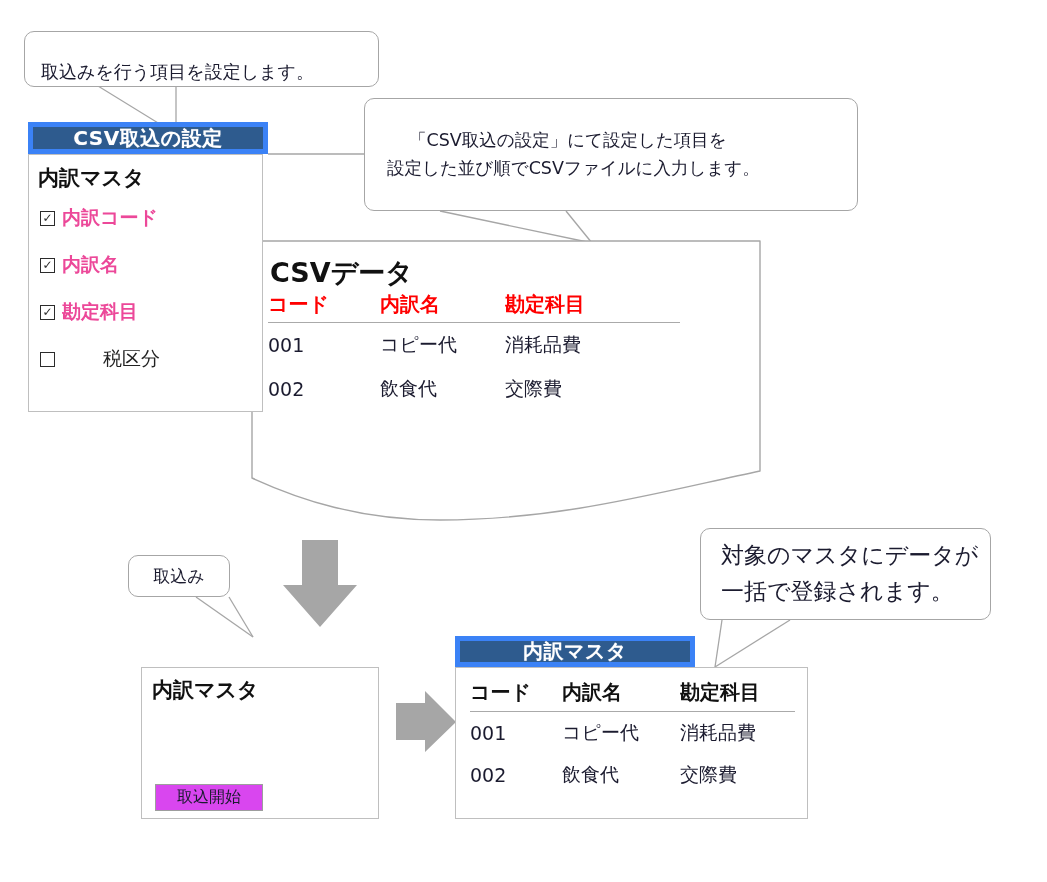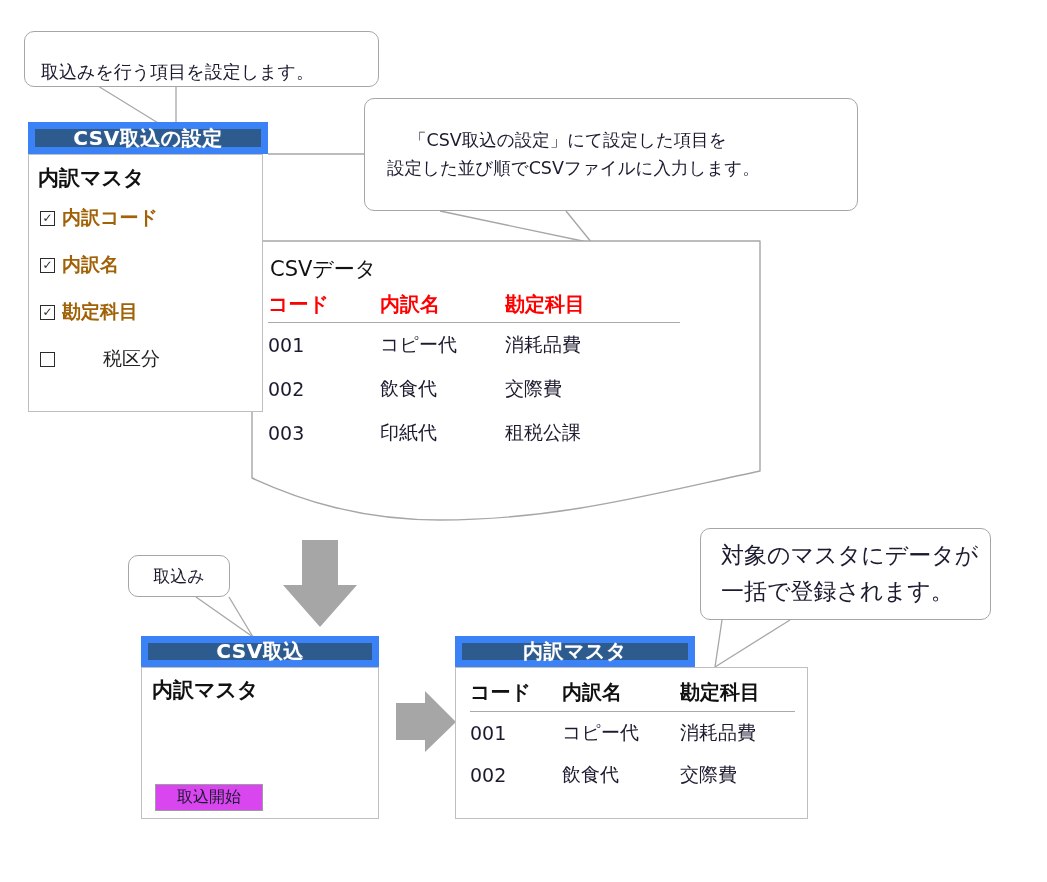--- a/index.html
+++ b/index.html
@@ -46,21 +46,21 @@
   #bubble-import{left:128px;top:555px;width:102px;height:42px;padding:0 20px;align-items:center;}
   #bubble-import .line{font-size:17px;}
 
   #bubble-registered{left:700px;top:528px;width:291px;height:92px;padding:0 20px;}
   #bubble-registered .line{font-size:23px;}
 
   
   .panel-title{
     position:absolute;box-sizing:border-box;
     background:#2e5b8e;
-    border:7px solid #3b82f6;
+    border:5px solid #3b82f6;
     color:#ffffff;
     font-weight:bold;
     display:flex;align-items:center;justify-content:center;
     letter-spacing:.5px;
     text-shadow:0 0 1px rgba(255,255,255,.35);
     z-index:5;
     font-family:"DejaVu Sans","Liberation Sans",sans-serif;
   }
   .panel-body{
     position:absolute;box-sizing:border-box;
@@ -79,28 +79,28 @@
   .check-row{
     position:absolute;left:40px;display:flex;align-items:center;gap:7px;z-index:5;
     font-family:"DejaVu Sans","Liberation Sans",sans-serif;
   }
   .check-row .box{
     width:15px;height:15px;border:1.4px solid #2b2b2b;box-sizing:border-box;
     display:flex;align-items:center;justify-content:center;
     font-size:12px;line-height:1;color:#2b2b2b;background:#fff;
   }
   .check-row .lbl{font-size:19px;font-weight:bold;}
-  .check-row.on .lbl{color:#a16207;}
+  .check-row.on .lbl{color:#ec4899;}
   .check-row.off .lbl{color:#222222;font-weight:normal;}
 
   
   #csvdoc-wrap{position:absolute;left:252px;top:241px;width:508px;height:288px;z-index:7;}
   #csvdoc-content{position:absolute;left:0;top:0;width:508px;height:288px;}
   #csvdoc-title{
-    position:absolute;left:18px;top:14px;font-size:21px;font-weight:normal;color:#111;
+    position:absolute;left:18px;top:14px;font-size:27px;font-weight:bold;color:#111;
     font-family:"DejaVu Sans","Liberation Sans",sans-serif;
   }
   .dtable{position:absolute;left:16px;top:48px;border-collapse:collapse;
     font-family:"DejaVu Sans","Liberation Sans",sans-serif;}
   .dtable th{
     text-align:left;font-size:20px;font-weight:bold;color:#ff0000;
     padding:2px 0 4px 0;border-bottom:1.5px solid #aaaaaa;
   }
   .dtable td{font-size:19px;color:#1b1b2f;padding:9px 0 9px 0;font-weight:normal;}
 
@@ -212,32 +212,26 @@
           <tr>
             <td>001</td>
             <td>コピー代</td>
             <td>消耗品費</td>
           </tr>
           <tr>
             <td>002</td>
             <td>飲食代</td>
             <td>交際費</td>
           </tr>
-          <tr>
-            <td>003</td>
-            <td>印紙代</td>
-            <td>租税公課</td>
-          </tr>
         </tbody>
       </table>
     </div>
   </div>
 
   <div class="panel-body abs" id="import-body"></div>
-  <div class="panel-title abs" id="import-title">CSV取込</div>
   <div id="import-heading">内訳マスタ</div>
   <div id="import-start-btn">取込開始</div>
 
   <div class="panel-body abs" id="master-body"></div>
   <div class="panel-title abs" id="master-title">内訳マスタ</div>
   <table class="mtable">
     <thead>
       <tr>
         <th style="width:92px;">コード</th>
         <th style="width:118px;">内訳名</th>

